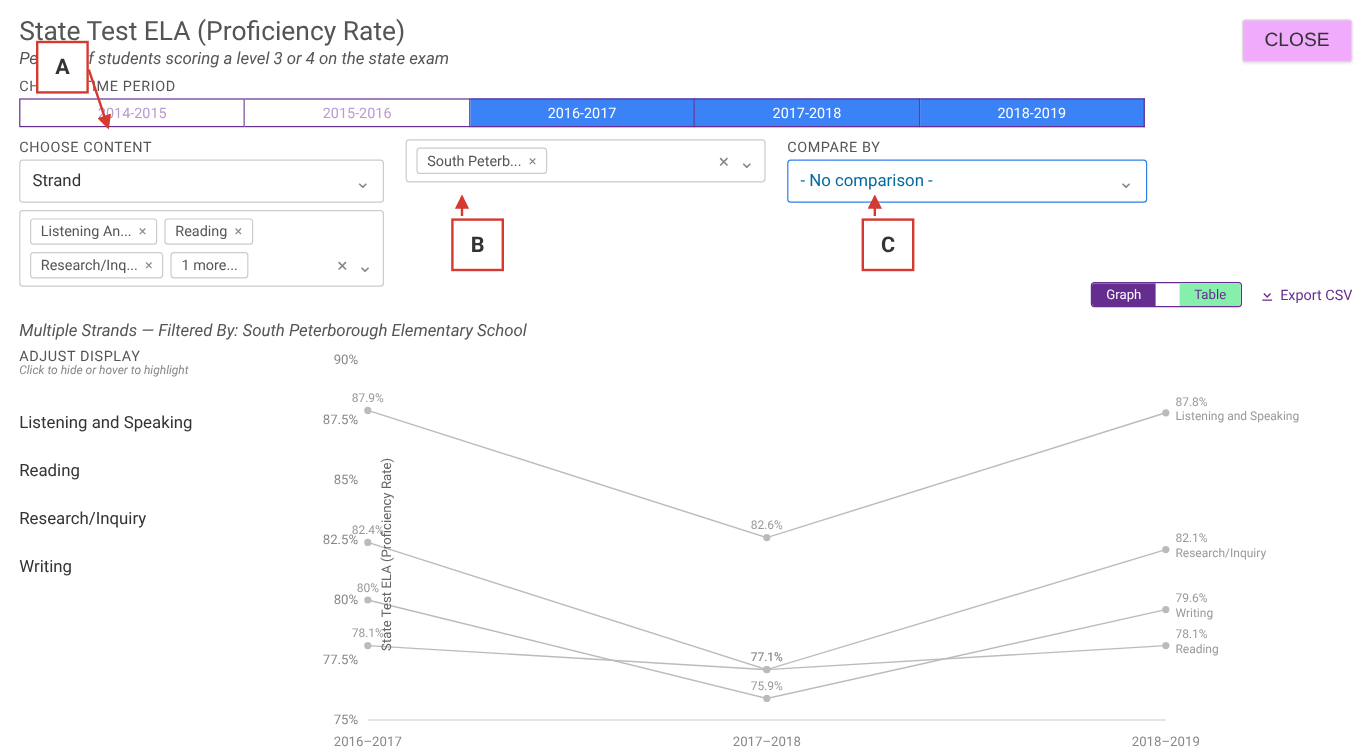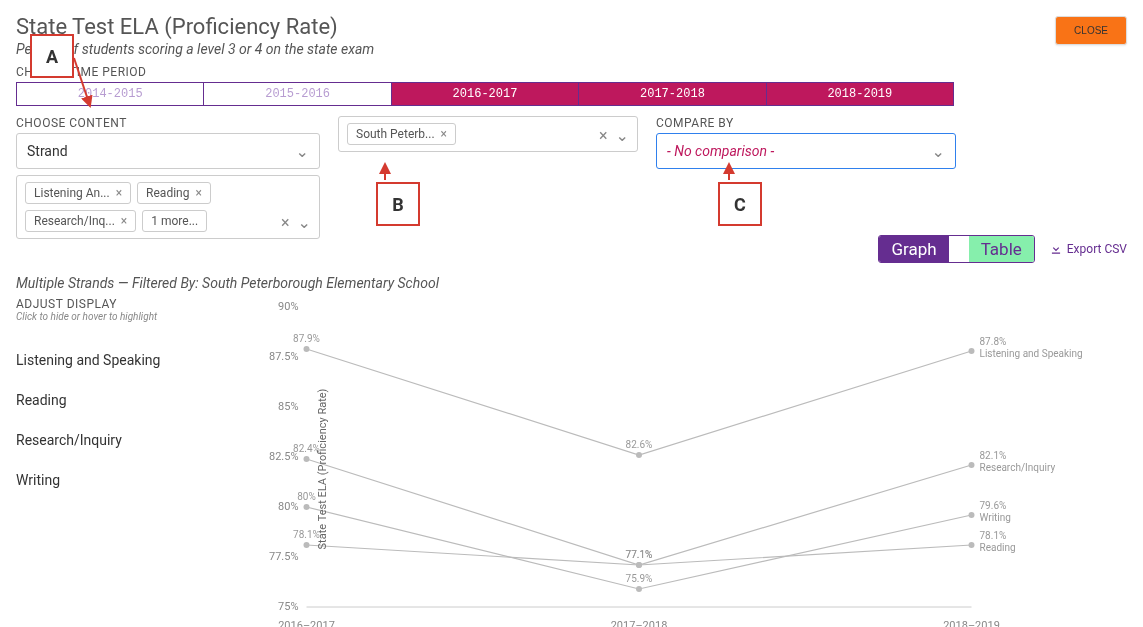--- a/index.html
+++ b/index.html
@@ -9,46 +9,46 @@
     color: #333;
     background: #fff;
     padding: 14px 16px;
     width: 1143px;
     position: relative;
   }
   h1 { font-size: 22px; font-weight: 400; color: #555; margin: 0 0 2px 0; }
   .subtitle { font-style: italic; color: #555; font-size: 14px; margin-bottom: 8px; }
   .close-btn {
     position: absolute; top: 16px; right: 16px;
-    background: #f97316; border: 1px solid #ddd; border-radius: 3px;
-    padding: 8px 18px; font-size: 10px; color: #333;
+    background: #f0abfc; border: 1px solid #ddd; border-radius: 3px;
+    padding: 8px 18px; font-size: 16px; color: #333;
     box-shadow: 0 1px 2px rgba(0,0,0,0.08); cursor: pointer;
   }
   .section-label { font-size: 12px; letter-spacing: 0.5px; color: #555; margin-bottom: 3px; text-transform: uppercase; }
   .time-period-row { display: flex; margin-bottom: 10px; }
   .tp-btn {
     flex: 1; text-align: center; font-size: 12px; padding: 4px 0;
-    border: 1px solid #652D90; cursor: pointer; font-family: Liberation Mono, monospace;
+    border: 1px solid #652D90; cursor: pointer;
   }
   .tp-btn + .tp-btn { border-left: none; }
   .tp-inactive { background: #fff; color: #B79CD1; }
-  .tp-active { background: #be185d; color: #fff; }
+  .tp-active { background: #3b82f6; color: #fff; }
   .controls-row { display: flex; gap: 18px; margin-bottom: 8px; }
   .control-col { flex: 0 0 300px; }
   .select-box {
     border: 1px solid #ccc; border-radius: 3px; padding: 2px 10px;
     display: flex; align-items: center; justify-content: space-between;
     font-size: 14px; height: 36px; background: #fff;
   }
   .select-box.highlight { border: 1px solid #2F80ED; }
-  .select-box .placeholder { color: #be185d; font-style: italic; }
+  .select-box .placeholder { color: #0369a1; }
   .chev { color:#888; font-size:16px;}
   .tag-box {
     border: 1px solid #ccc; border-radius: 3px; padding: 6px 8px;
-    display: flex; flex-wrap: wrap; gap: 6px; align-items: flex-end;
+    display: flex; flex-wrap: wrap; gap: 6px; align-items: center;
     position: relative; min-height:36px;
   }
   .tag {
     border: 1px solid #ccc; border-radius: 3px; background: #fff;
     padding: 3px 8px; font-size: 12px; color:#555; display:flex; gap:6px; align-items:center;
   }
   .tag .x { color:#888; cursor:pointer; }
   .tag-box .box-actions { margin-left:auto; display:flex; gap:8px; color:#888; align-items:center;}
   .secondary-tags { width: 304px; margin-top:6px; }
 
@@ -58,21 +58,21 @@
     font-weight:700; font-size:18px; display:flex; align-items:center; justify-content:center;
     width:44px; height:44px;
   }
   .anno-arrow {
     position:absolute; color:#D43A2F; font-size:20px; line-height:1;
   }
 
   .filter-summary { font-style: italic; font-size: 14px; color:#555; margin: 12px 0 6px 0; }
   .toggle-row { display:flex; justify-content:flex-end; align-items:center; gap:14px; margin-top:-12px; margin-bottom:4px;}
   .toggle {
-    display:flex; border:1px solid #652D90; border-radius:3px; overflow:hidden; font-size:17px;
+    display:flex; border:1px solid #652D90; border-radius:3px; overflow:hidden; font-size:11px;
   }
   .toggle div { padding:3px 12px; cursor:pointer;}
   .toggle .on { background:#652D90; color:#fff;}
   .toggle .off { background:#86efac; color:#652D90;margin-left:20px;}
   .export { color:#652D90; font-size:12px; display:flex; align-items:flex-start; gap:4px; cursor:pointer;}
   .export svg { width:14px; height:14px;}
 
   .chart-area { display:flex; }
   .legend-col { width: 230px; padding-right:10px; }
   .legend-title { font-size:12px; color:#555; letter-spacing:0.5px; }

